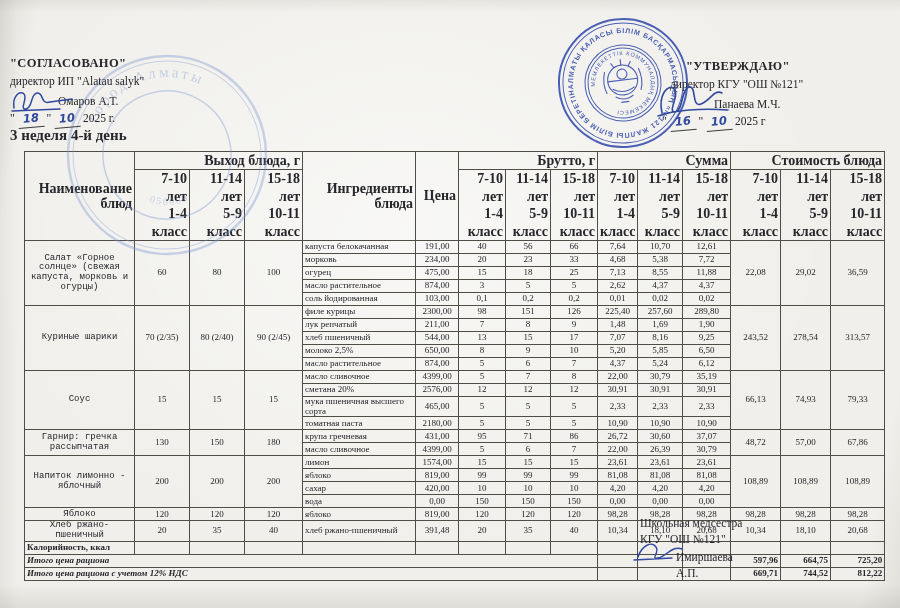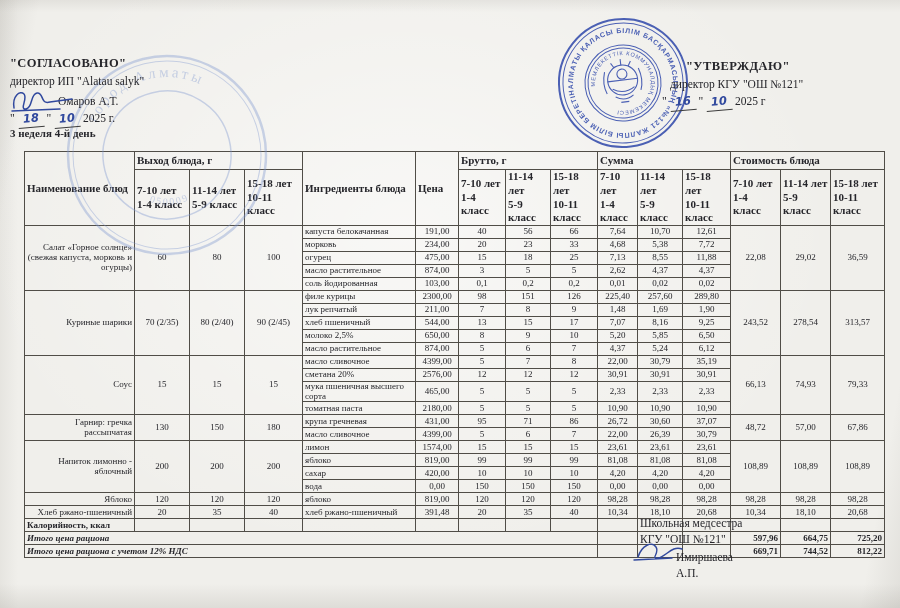--- a/index.html
+++ b/index.html
@@ -20,30 +20,30 @@
   }
   .abs{position:absolute;}
   
   .approve{font-size:11.5px;line-height:1.5;z-index:6;}
   .approve .ttl{font-weight:bold;font-size:12.5px;letter-spacing:.4px;}
   .sigline{position:relative;height:20px;}
   .signame{position:absolute;top:3px;font-size:11.5px;}
   .dateline{font-size:11.5px;}
   .hand{font-family:"DejaVu Sans",sans-serif;font-style:italic;font-weight:bold;color:#31499e;display:inline-block;transform:rotate(-5deg);}
   .u{border-bottom:1px solid #3c3c3c;padding:0 5px;}
-  .week{font-weight:bold;font-size:11px;z-index:6;}
+  .week{font-weight:bold;font-size:15px;z-index:6;}
   
   table.menu{border-collapse:collapse;table-layout:fixed;width:861px;font-size:9px;line-height:1.08;z-index:2;position:absolute;left:24px;top:151px;}
   table.menu th,table.menu td{border:1px solid #504d47;padding:0 2px;vertical-align:middle;overflow:hidden;}
-  table.menu th{font-weight:bold;font-size:11px;text-align:left;}
+  table.menu th{font-weight:bold;font-size:14px;text-align:right;}
   table.menu thead tr:first-child th{height:17px;}
   table.menu thead tr:last-child th{height:29px;}
   table.menu thead div{line-height:1.25;}
   table.menu tbody td{height:12px;}
-  .nameCell{text-align:right;vertical-align:top;padding:1px 3px;}
+  .nameCell{text-align:center;vertical-align:top;padding:1px 3px;font-family:Liberation Mono, monospace;}
   .portionCell{text-align:center;vertical-align:top;padding-top:1px;}
   .ingCell{text-align:left;padding:0 3px;}
   .numCell{text-align:center;}
   .costCell{text-align:center;vertical-align:top;padding-top:1px;}
   .calLabel{font-weight:bold;text-align:left;padding:0 3px;}
   .totLabel{font-weight:bold;font-style:italic;text-align:left;padding:0 3px;}
   .totVal{font-weight:bold;text-align:right;padding:0 3px;}
   
   .stampBig{z-index:5;transform:rotate(-7deg);}
   .stampFaint{z-index:4;opacity:.38;transform:rotate(-14deg);}
@@ -118,20 +118,26 @@
       <span class="hand u">10</span>
       <span>2025 г.</span>
     </div>
   </div>
 
   <div class="abs week" style="left:10px;top:127px;">3 неделя 4-й день</div>
 
   <div class="abs approve" style="left:658px;top:57px;width:235px;">
     <div class="ttl" style="padding-left:28px;">"УТВЕРЖДАЮ"</div>
     <div style="padding-left:12px;">директор КГУ "ОШ №121"</div>
+    <div class="sigline">
+      <svg class="abs sig" style="left:-4px;top:-12px;" width="78" height="40" viewBox="0 0 78 40">
+        <path d="M8 32 C4 14 14 2 20 8 C26 14 13 31 21 31 C29 31 27 8 35 6 C43 4 37 27 47 23 C57 19 60 8 68 12 M4 35 C20 29 48 27 74 29" fill="none" stroke="#31499e" stroke-width="1.6" stroke-linecap="round"></path>
+      </svg>
+      <span class="signame" style="left:56px;">Панаева М.Ч.</span>
+    </div>
     <div class="dateline" style="padding-left:4px;">
       <span>"</span>
       <span class="hand u">16</span>
       <span>"</span>
       <span class="hand u">10</span>
       <span>2025 г</span>
     </div>
   </div>
 
   <table class="menu">

